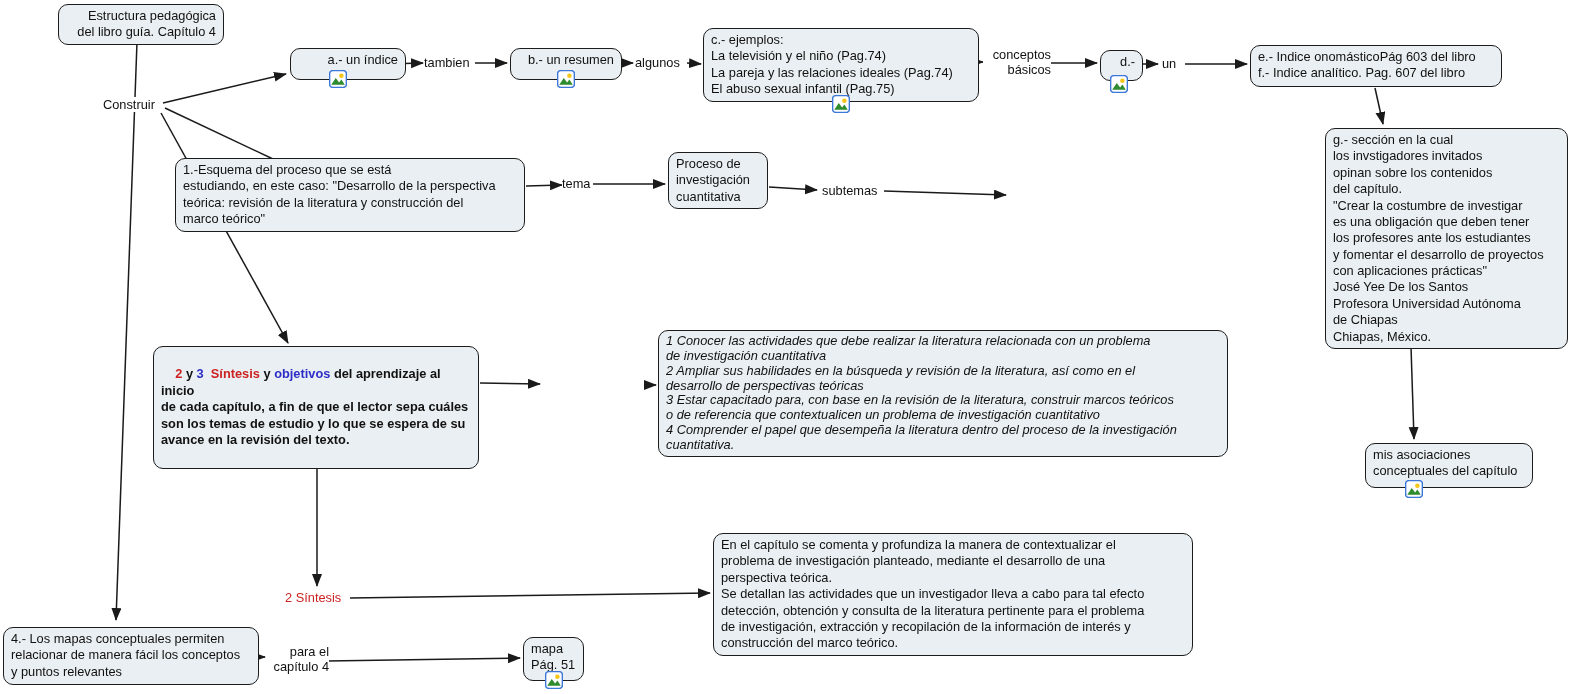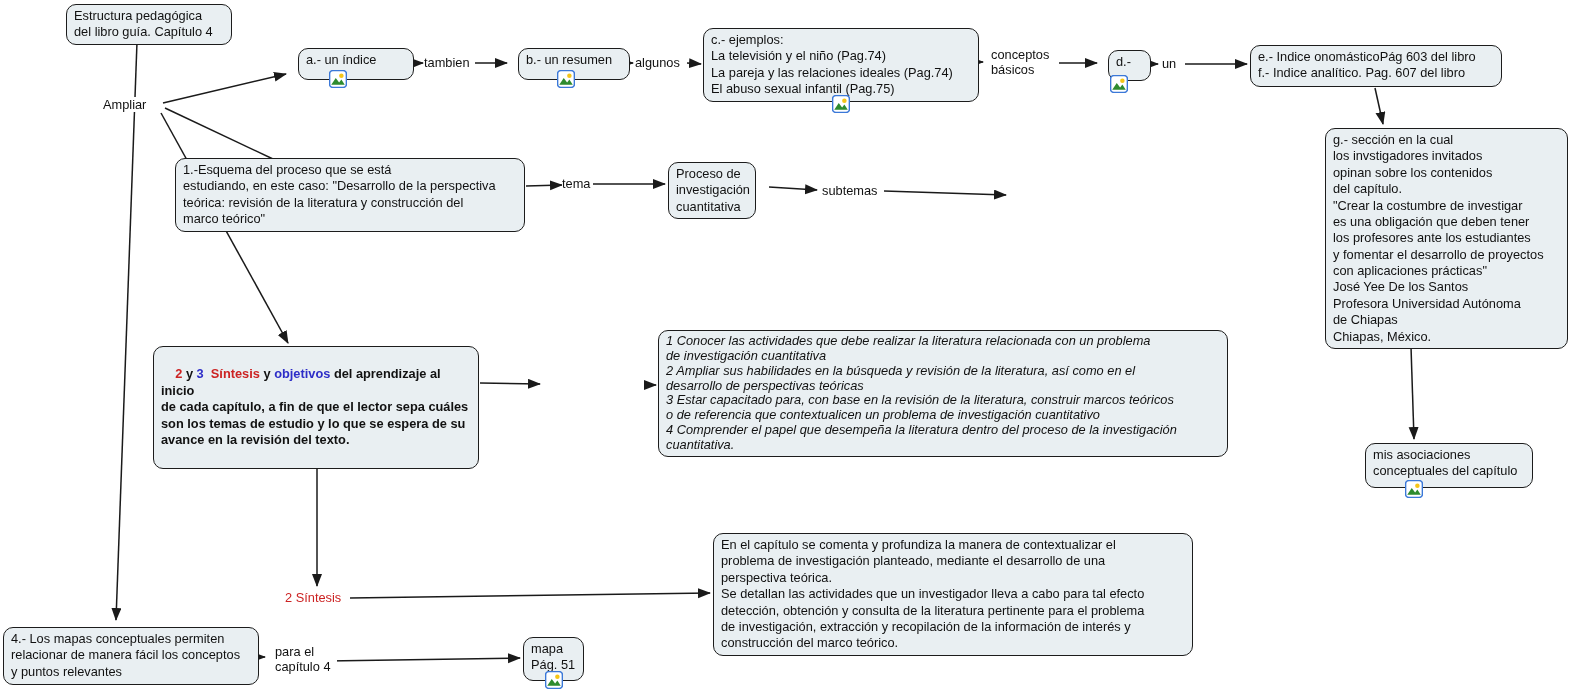--- a/index.html
+++ b/index.html
@@ -2,21 +2,21 @@
 <html><head>
 <meta charset="utf-8">
 <style>
   html,body{margin:0;padding:0;background:#fff;}
   #canvas{position:relative;width:1570px;height:694px;background:#fff;overflow:hidden;
           font-family:"Liberation Sans",sans-serif;}
   #wires{position:absolute;left:0;top:0;z-index:0;}
   .node{position:absolute;z-index:2;box-sizing:border-box;background:#e9eff2;
         border:1.5px solid #1c1c1c;border-radius:10px;padding:3px 7px;
         font-size:12.8px;line-height:1.28;color:#111;white-space:pre-line;}
-  .center{text-align:left;margin-left:8px;}
+  .center{text-align:right;}
   .prewrap{white-space:pre-wrap;font-weight:bold;}
   .lh-tight{line-height:1.16;font-style:italic;}
   .lbl{position:absolute;z-index:3;background:#fff;font-size:12.8px;line-height:1.2;
        color:#111;white-space:pre-line;}
   .red{color:#cc2222;}
   .blue{color:#2d2dc8;}
   .icon{position:absolute;z-index:4;width:18px;height:18px;}
   .icon svg{display:block;}
 </style>
 </head>
@@ -87,21 +87,21 @@
 José Yee De los Santos
 Profesora Universidad Autónoma
 de Chiapas
 Chiapas, México.</div>
 
   <div class="node" style="left:175px;top:158px;width:350px;min-height:72px">1.-Esquema del proceso que se está
 estudiando, en este caso: "Desarrollo de la perspectiva
 teórica: revisión de la literatura y construcción del
 marco teórico"</div>
 
-  <div class="node" style="left:668px;top:162px;width:88px;min-height:55px">Proceso de
+  <div class="node" style="left:668px;top:152px;width:100px;min-height:55px">Proceso de
 investigación
 cuantitativa</div>
 
 
   <div class="node prewrap" style="left:153px;top:346px;width:326px;min-height:75px">
     <span class="red">2</span><span> y </span><span class="blue">3</span><span class="red">  Síntesis</span><span> y </span><span class="blue">objetivos</span><span> del aprendizaje al inicio
 de cada capítulo, a fin de que el lector sepa cuáles
 son los temas de estudio y lo que se espera de su
 avance en la revisión del texto.</span>
   </div>
@@ -126,21 +126,21 @@
   <div class="node" style="left:3px;top:627px;width:256px;min-height:58px">4.- Los mapas conceptuales permiten
 relacionar de manera fácil los conceptos
 y puntos relevantes</div>
 
   <div class="node" style="left:523px;top:637px;width:61px;min-height:44px">mapa
 Pág. 51</div>
 
   <div class="node" style="left:1365px;top:443px;width:168px;min-height:45px">mis asociaciones
 conceptuales del capítulo</div>
 
-  <div class="lbl" style="left:103px;top:97px">Ampliar</div>
+  <div class="lbl" style="left:103px;top:97px">Construir</div>
   <div class="lbl" style="left:424px;top:55px">tambien</div>
   <div class="lbl" style="left:635px;top:55px">algunos</div>
   <div class="lbl center" style="left:983px;top:47px;width:68px">conceptos
 básicos</div>
   <div class="lbl" style="left:1162px;top:56px">un</div>
   <div class="lbl" style="left:562px;top:176px">tema</div>
   <div class="lbl" style="left:822px;top:183px">subtemas</div>
   <div class="lbl red" style="left:285px;top:590px">2 Síntesis</div>
   <div class="lbl center" style="left:267px;top:644px;width:62px">para el
 capítulo 4</div>

